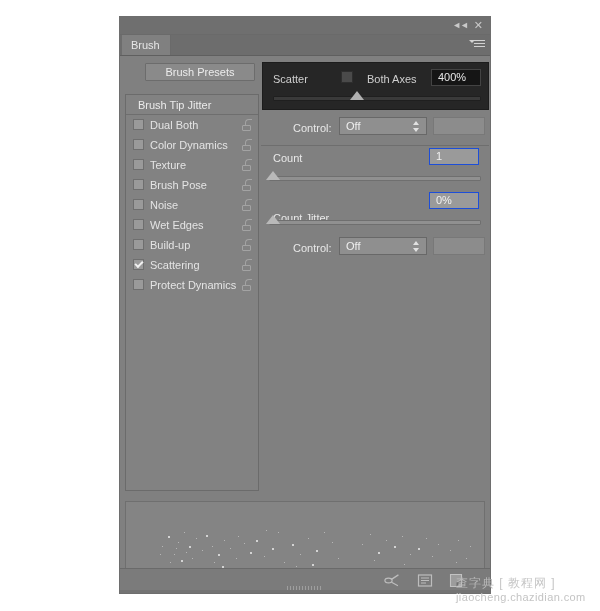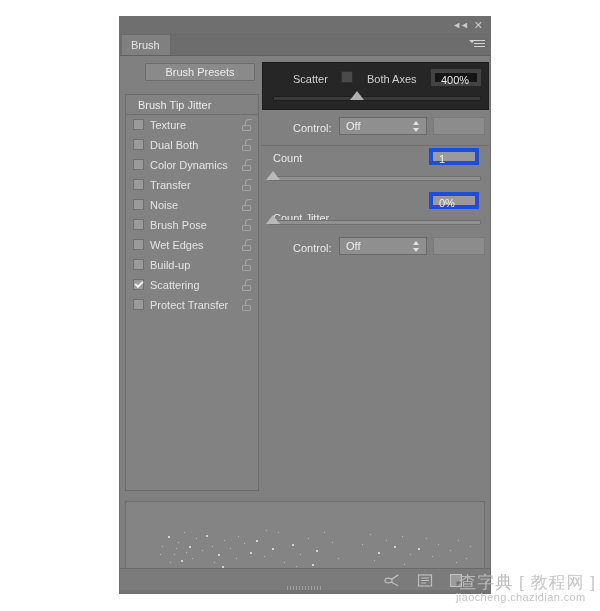--- a/index.html
+++ b/index.html
@@ -257,21 +257,21 @@
     font-size: 11px;
     color: #e8e8e8;
     line-height: 14px;
     white-space: nowrap;
   }
 
   .numbox {
     position: absolute;
     height: 17px;
     background: #9a9a9a;
-    border: 4px solid #1d4ed8;
+    border: 1px solid #1d4ed8;
     box-sizing: border-box;
     color: #f0f0f0;
     font-size: 11px;
     line-height: 15px;
     padding-left: 6px;
   }
   .numbox.dark {
     background: #151515;
     border-color: #434343;
     color: #e6e6e6;
@@ -417,26 +417,25 @@
   
   .watermark {
     position: absolute;
     left: 456px;
     top: 574px;
     width: 140px;
     height: 34px;
     user-select: none;
   }
   .wm-main {
-    font-size: 17px;
+    font-size: 12px;
     color: #b9b9b9;
     letter-spacing: 1px;
     line-height: 18px;
     white-space: nowrap;
-    text-align: right;
   }
   .wm-brackets { color: #c6c6c6; }
   .wm-sub {
     font-size: 11px;
     color: #c4c4c4;
     letter-spacing: .4px;
     line-height: 11px;
     white-space: nowrap;
   }
 </style>
@@ -466,76 +465,68 @@
 
       <div class="left-col">
 
         <div class="presets-btn">Brush Presets</div>
 
         <div class="option-list">
           <div class="opt-header">Brush Tip Jitter</div>
 
 
 
+
+          <div class="opt-row">
+            <span class="opt-check"></span>
+            <span class="opt-label">Dual Both</span>
+            <span class="lock-ico">
+              <span class="lock-shackle"></span>
+                <span class="lock-body"></span>
+            </span>
+          </div>
+
+          <div class="opt-row">
+            <span class="opt-check"></span>
+            <span class="opt-label">Color Dynamics</span>
+            <span class="lock-ico">
+              <span class="lock-shackle"></span>
+                <span class="lock-body"></span>
+            </span>
+          </div>
+
           <div class="opt-row">
             <span class="opt-check"></span>
             <span class="opt-label">Texture</span>
             <span class="lock-ico">
               <span class="lock-shackle"></span>
                 <span class="lock-body"></span>
             </span>
           </div>
 
           <div class="opt-row">
             <span class="opt-check"></span>
-            <span class="opt-label">Dual Both</span>
-            <span class="lock-ico">
-              <span class="lock-shackle"></span>
-                <span class="lock-body"></span>
-            </span>
-          </div>
-
-          <div class="opt-row">
-            <span class="opt-check"></span>
-            <span class="opt-label">Color Dynamics</span>
-            <span class="lock-ico">
-              <span class="lock-shackle"></span>
-                <span class="lock-body"></span>
-            </span>
-          </div>
-
-          <div class="opt-row">
-            <span class="opt-check"></span>
-            <span class="opt-label">Transfer</span>
+            <span class="opt-label">Brush Pose</span>
             <span class="lock-ico">
               <span class="lock-shackle"></span>
                 <span class="lock-body"></span>
             </span>
           </div>
 
           <div class="opt-row">
             <span class="opt-check"></span>
             <span class="opt-label">Noise</span>
             <span class="lock-ico">
               <span class="lock-shackle"></span>
                 <span class="lock-body"></span>
             </span>
           </div>
 
           <div class="opt-row">
             <span class="opt-check"></span>
-            <span class="opt-label">Brush Pose</span>
-            <span class="lock-ico">
-              <span class="lock-shackle"></span>
-                <span class="lock-body"></span>
-            </span>
-          </div>
-
-          <div class="opt-row">
-            <span class="opt-check"></span>
             <span class="opt-label">Wet Edges</span>
             <span class="lock-ico">
               <span class="lock-shackle"></span>
                 <span class="lock-body"></span>
             </span>
           </div>
 
           <div class="opt-row">
             <span class="opt-check"></span>
             <span class="opt-label">Build-up</span>
@@ -549,33 +540,33 @@
             <span class="opt-check checked"></span>
             <span class="opt-label">Scattering</span>
             <span class="lock-ico">
               <span class="lock-shackle"></span>
                 <span class="lock-body"></span>
             </span>
           </div>
 
           <div class="opt-row">
             <span class="opt-check"></span>
-            <span class="opt-label">Protect Transfer</span>
+            <span class="opt-label">Protect Dynamics</span>
             <span class="lock-ico">
               <span class="lock-shackle"></span>
                 <span class="lock-body"></span>
             </span>
           </div>
         </div>
       </div>
 
       <div class="right-col">
 
         <div class="scatter-group">
-          <span class="sec-label lbl-static" style="left:10px; top:9px;margin-left:20px;">Scatter</span>
+          <span class="sec-label lbl-static" style="left:10px; top:9px;">Scatter</span>
 
           <span class="sq-check" style="left:78px; top:8px;"></span>
           <span class="sec-label lbl-static" style="left:104px; top:9px;">Both Axes</span>
 
           <span class="numbox dark" style="left:168px; top:6px; width:50px;">400%</span>
 
           <span class="slider dark" style="left:10px; top:33px; width:208px;">
             <span class="s-thumb dk" style="left:76px;"></span>
           </span>
         </div>

